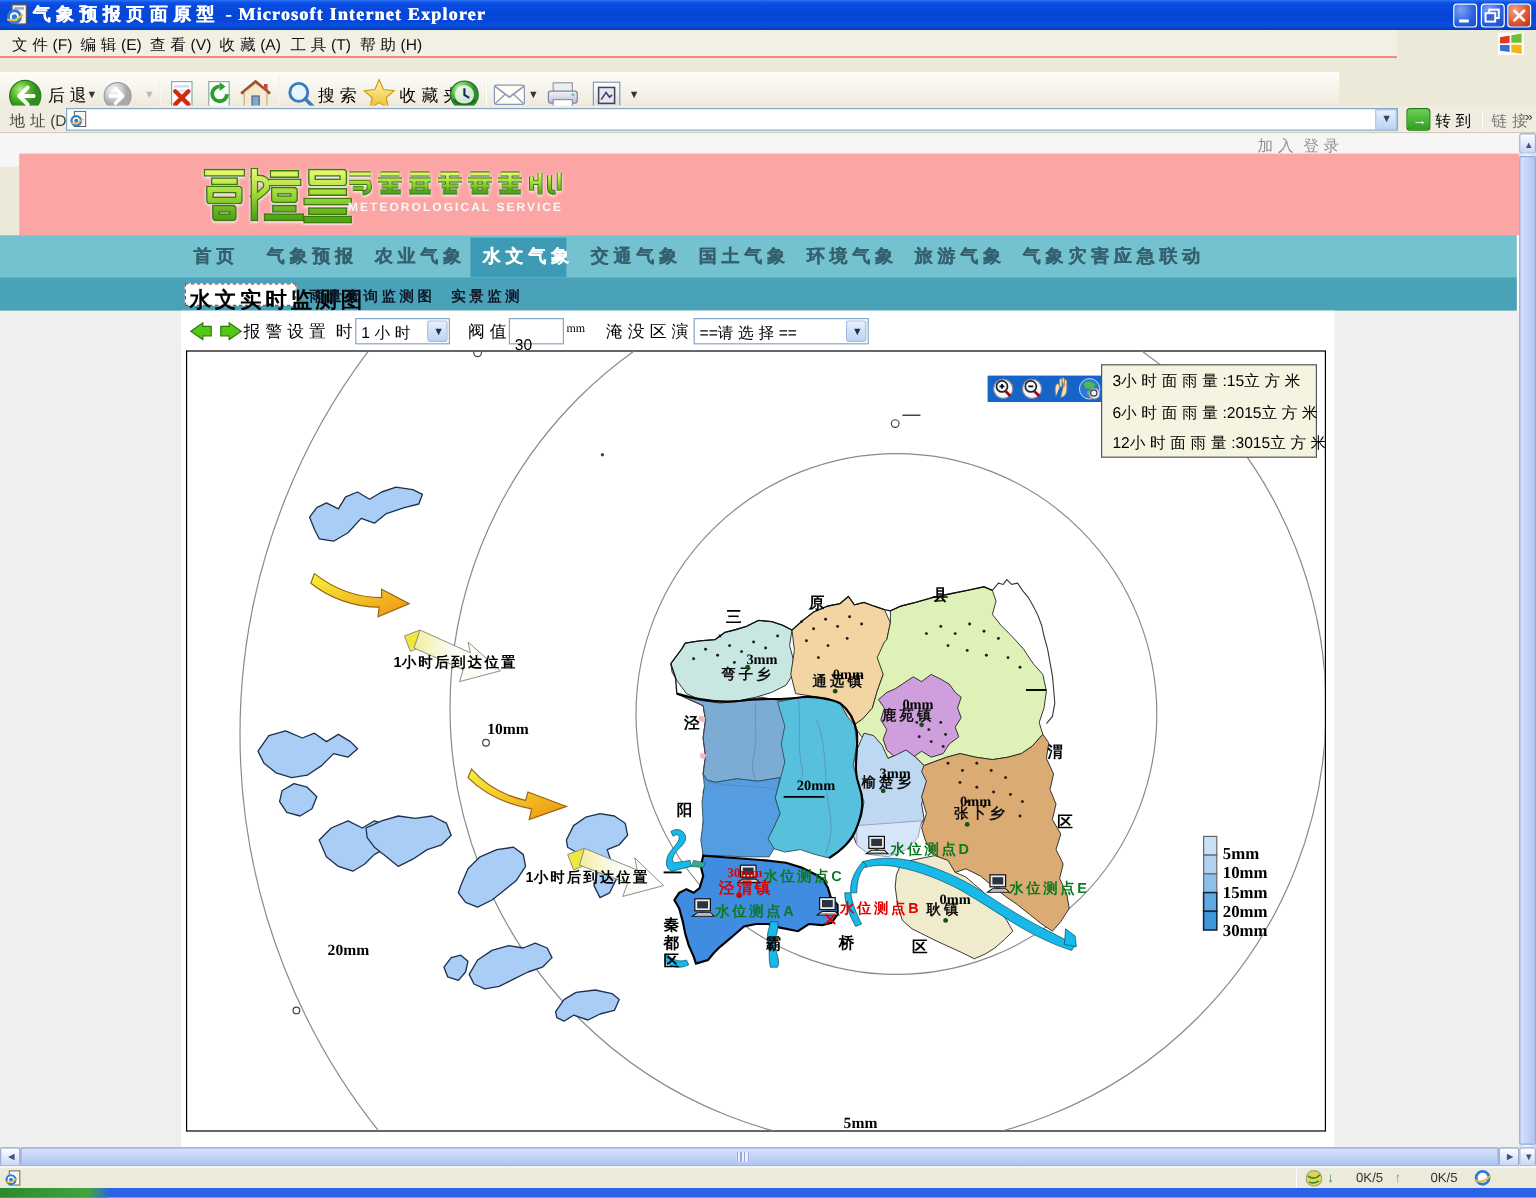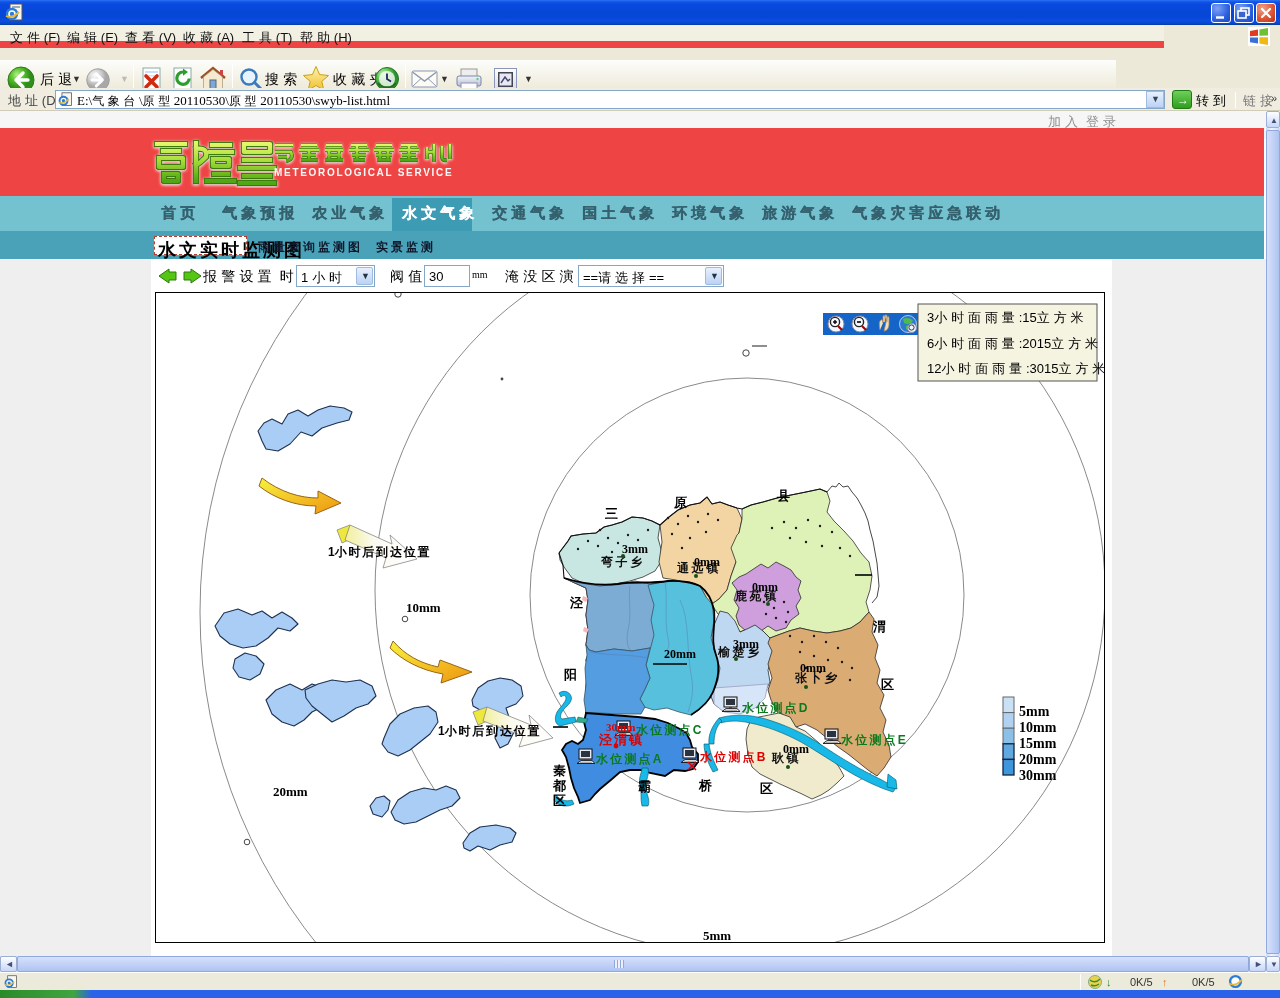--- a/index.html
+++ b/index.html
@@ -4,27 +4,27 @@
 <style>
 html,body{margin:0;padding:0;width:1280px;height:998px;overflow:hidden;background:#ECE9D8;font-family:"Liberation Sans",sans-serif;}
 *{box-sizing:border-box}
 .cjk{letter-spacing:.30em}
 #titlebar{position:absolute;left:0;top:0;width:1280px;height:25px;background:linear-gradient(180deg,#2b74f2 0%,#0f53e8 8%,#0a49e0 18%,#0747d8 42%,#0747d8 70%,#0a4fe2 84%,#0646c8 94%,#033d9e 100%);}
 #titlebar .txt{position:absolute;left:27px;top:3px;color:#fff;font-weight:bold;font-size:15px;text-shadow:.5px 0 #fff;font-family:"Liberation Serif",serif;letter-spacing:1px;white-space:nowrap}
 .tbtn{position:absolute;top:3px;width:20px;height:20px;border-radius:3px;border:1px solid #fff;}
 #btnmin{left:1211px;background:radial-gradient(circle at 30% 25%,#7da1f5,#2a5fe0 60%,#1d49b8)}
 #btnmax{left:1234px;background:radial-gradient(circle at 30% 25%,#7da1f5,#2a5fe0 60%,#1d49b8)}
 #btncls{left:1256px;background:radial-gradient(circle at 30% 25%,#f2a289,#dd5736 55%,#bc3013)}
-#menubar{position:absolute;left:0;top:25px;width:1164px;height:23px;background:#f2efe3;border-bottom:7px solid #ef4444}
+#menubar{position:absolute;left:0;top:25px;width:1164px;height:23px;background:#f2efe3;border-bottom:1px solid #ef4444}
 .mitem{position:absolute;top:4px;font-size:13px;color:#111}
 #toolbar{position:absolute;left:0;top:60px;width:1116px;height:40px;background:linear-gradient(180deg,#fdfdfb,#f1eee0 60%,#e8e4d3);border-bottom:1px solid #d0ccb8}
 #addrrow{position:absolute;left:0;top:88px;width:1280px;height:23px;background:#f0ede0;border-bottom:1px solid #d0ccb8}
 #joinrow{position:absolute;left:0;top:111px;width:1266px;height:28px;background:#f6f6f6}
 #joinrow div{position:absolute;top:2px;color:#909090;font-size:13px}
-#header{position:absolute;left:0;top:128px;width:1264px;height:68px;background:#ef4444}
+#header{position:absolute;left:16px;top:128px;width:1264px;height:68px;background:#fca5a5}
 #nav{position:absolute;left:0;top:196px;width:1264px;height:35px;background:#74c2d0}
 .navitem{position:absolute;top:8px;font-size:15px;font-weight:bold;color:#35616e;letter-spacing:4px;white-space:nowrap;text-shadow:.5px 0 currentColor}
 #navactive{position:absolute;left:392px;top:2px;width:80px;height:33px;background:#3d9cb4}
 #subnav{position:absolute;left:0;top:231px;width:1264px;height:28px;background:#4aa2b8}
 .subitem{position:absolute;top:8px;font-size:12px;color:#0f172a;font-weight:bold;letter-spacing:3px;white-space:nowrap}
 #subactive{position:absolute;left:154px;top:5px;width:93px;height:19px;background:#fff;border:1px dashed #b04030}
 #content{position:absolute;left:0;top:259px;width:1266px;height:697px;background:#efefef}
 #whitepanel{position:absolute;left:151px;top:0px;width:961px;height:697px;background:#fff}
 #ctrlrow{position:absolute;left:151px;top:0;width:961px;height:33px;background:#fff}
 #mapbox{position:absolute;left:155px;top:292px;width:950px;height:651px;background:#fff;border:1px solid #000}
@@ -38,20 +38,21 @@
 </head>
 <body>
 <div id="titlebar">
 <svg style="position:absolute;left:5px;top:3px" width="19" height="19" viewBox="0 0 19 19">
       <rect x="5" y="1" width="12" height="16" fill="#f8f6ee" stroke="#555"></rect>
       <rect x="7" y="3" width="8" height="2" fill="#9ab"></rect>
       <circle cx="7" cy="11" r="6.2" fill="#2c7bd4"></circle>
       <circle cx="7" cy="11" r="3" fill="none" stroke="#fff" stroke-width="1.6"></circle>
       <path d="M1 13 Q7 16 14 9" stroke="#e8b93c" stroke-width="1.8" fill="none"></path>
     </svg>
+<div class="txt"><span class="cjk" style="font-family:'Liberation Sans'">气象预报页面原型</span> - Microsoft Internet Explorer</div>
 <div class="tbtn" id="btnmin"><svg width="18" height="18" viewBox="0 0 18 18">
         <path d="M4 13.5 H12" stroke="#fff" stroke-width="2.4"></path>
       </svg></div>
 <div class="tbtn" id="btnmax"><svg width="18" height="18" viewBox="0 0 18 18">
         <rect x="6" y="4" width="8" height="7" fill="none" stroke="#fff" stroke-width="1.6"></rect>
         <rect x="3" y="7" width="8" height="7" fill="#3a63d0" stroke="#fff" stroke-width="1.6"></rect>
       </svg></div>
 <div class="tbtn" id="btncls"><svg width="18" height="18" viewBox="0 0 18 18">
         <path d="M5 5 L13 13 M13 5 L5 13" stroke="#fff" stroke-width="2.2" stroke-linecap="round"></path>
       </svg></div>
@@ -173,21 +174,20 @@
 </div>
 <div id="addrrow">
 <div style="position:absolute;left:8px;top:4px;font-size:13px;color:#444"><span class="cjk">地址</span>(D)</div>
 <div style="position:absolute;left:55px;top:2px;width:1110px;height:19px;background:#fff;border:1px solid #84a7c8">
 <svg style="position:absolute;left:2px;top:1px" width="15" height="15" viewBox="0 0 19 19">
         <rect x="5" y="1" width="12" height="16" fill="#f8f6ee" stroke="#555"></rect>
         <circle cx="7" cy="11" r="6.2" fill="#2c7bd4"></circle>
         <circle cx="7" cy="11" r="3" fill="none" stroke="#fff" stroke-width="1.6"></circle>
         <path d="M1 13 Q7 16 14 9" stroke="#e8b93c" stroke-width="1.8" fill="none"></path>
       </svg>
-<div style="position:absolute;left:21px;top:2px;font-size:13px;font-family:'Liberation Serif',serif">E:\<span class="cjk" style="font-family:'Liberation Sans';font-size:12px">气象台</span>\<span class="cjk" style="font-family:'Liberation Sans';font-size:12px">原型</span>20110530\<span class="cjk" style="font-family:'Liberation Sans';font-size:12px">原型</span>20110530\swyb-list.html</div>
 <div style="position:absolute;right:0;top:0;width:18px;height:17px;background:linear-gradient(180deg,#e8f0fc,#bcd2f5);border:1px solid #9ebcdf">
         <span style="position:absolute;left:4px;top:2px;font-size:9px;color:#345">▼</span>
       </div>
 </div>
 <div style="position:absolute;left:1172px;top:2px;width:20px;height:19px;background:linear-gradient(180deg,#6fcf5a,#2f9e1e);border:1px solid #1e7a12;border-radius:3px">
       <span style="position:absolute;left:4px;top:2px;color:#fff;font-weight:bold;font-size:12px">→</span>
     </div>
 <div style="position:absolute;left:1196px;top:4px;font-size:13px" class="cjk">转到</div>
 <div style="position:absolute;left:1235px;top:4px;width:1px;height:16px;background:#d4d0bc;border-right:1px solid #fff"></div>
 <div style="position:absolute;left:1243px;top:4px;font-size:13px;color:#777" class="cjk">链接</div>
@@ -271,21 +271,21 @@
         <path d="M34 4 V1 L44 8 L34 15 V12 H27 V4 Z" fill="#55c516" stroke="#2a7a08"></path>
       </svg>
 <div style="position:absolute;left:52px;top:9px;font-size:14px"><span class="cjk">报警设置</span>&nbsp;<span class="cjk">时间</span>:</div>
 <div class="sel" style="left:145px;top:6px;width:79px;height:22px">
         <span class="cjk" style="position:absolute;left:4px;top:3px">1小时</span>
         <div class="selarrow">
           <span style="position:absolute;left:4px;top:3px;font-size:9px;color:#234">▼</span>
         </div>
       </div>
 <div style="position:absolute;left:239px;top:9px;font-size:14px"><span class="cjk">阀值</span>:</div>
-<div style="position:absolute;left:273px;top:6px;width:46px;height:22px;background:#fff;border:1px solid #84a7c8;font-size:13px;padding:3px 0 0 4px">30</div>
+<div style="position:absolute;left:273px;top:6px;width:46px;height:22px;background:#fff;border:1px solid #84a7c8;font-size:13px;padding:14px 0 0 4px">30</div>
 <div style="position:absolute;left:321px;top:10px;font-size:10px;font-family:'Liberation Serif',serif">mm</div>
 <div style="position:absolute;left:354px;top:9px;font-size:14px"><span class="cjk">淹没区演示</span>:</div>
 <div class="sel" style="left:427px;top:6px;width:146px;height:22px">
         <span style="position:absolute;left:4px;top:3px">==<span class="cjk">请选择</span>==</span>
         <div class="selarrow">
           <span style="position:absolute;left:4px;top:3px;font-size:9px;color:#234">▼</span>
         </div>
       </div>
 </div>
 </div>

